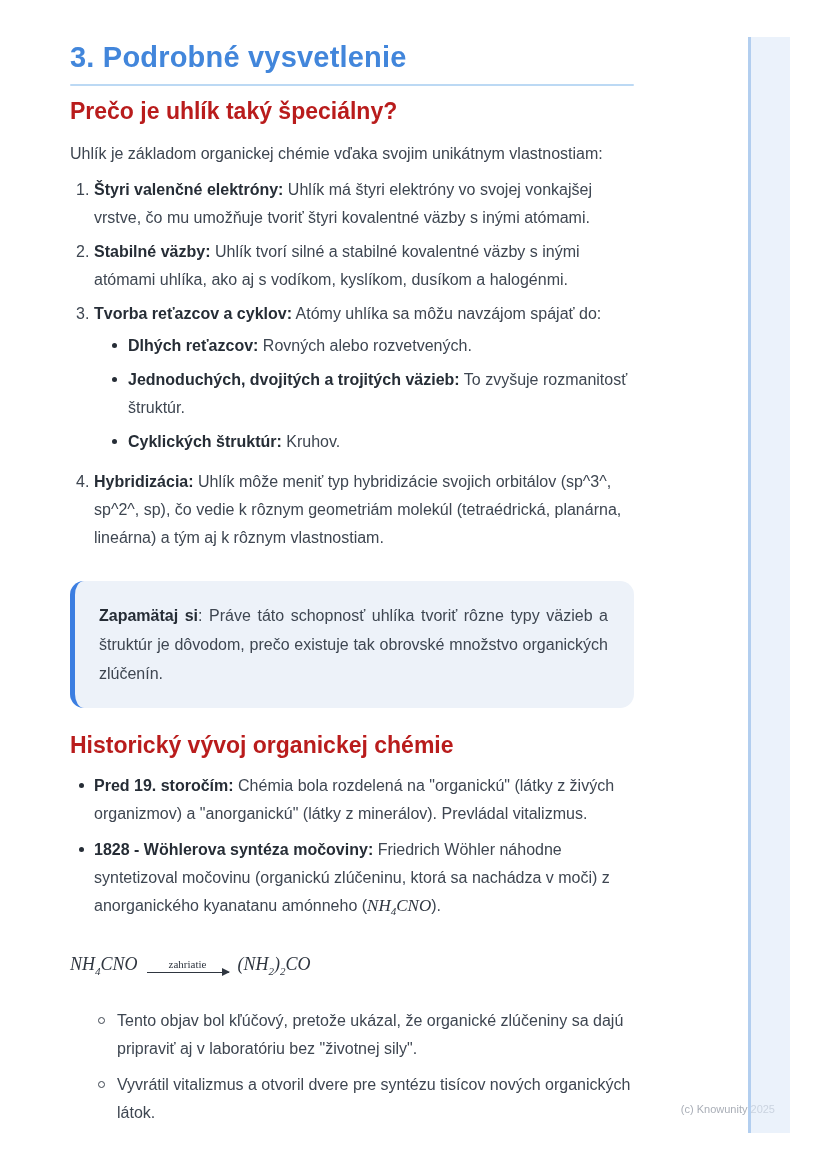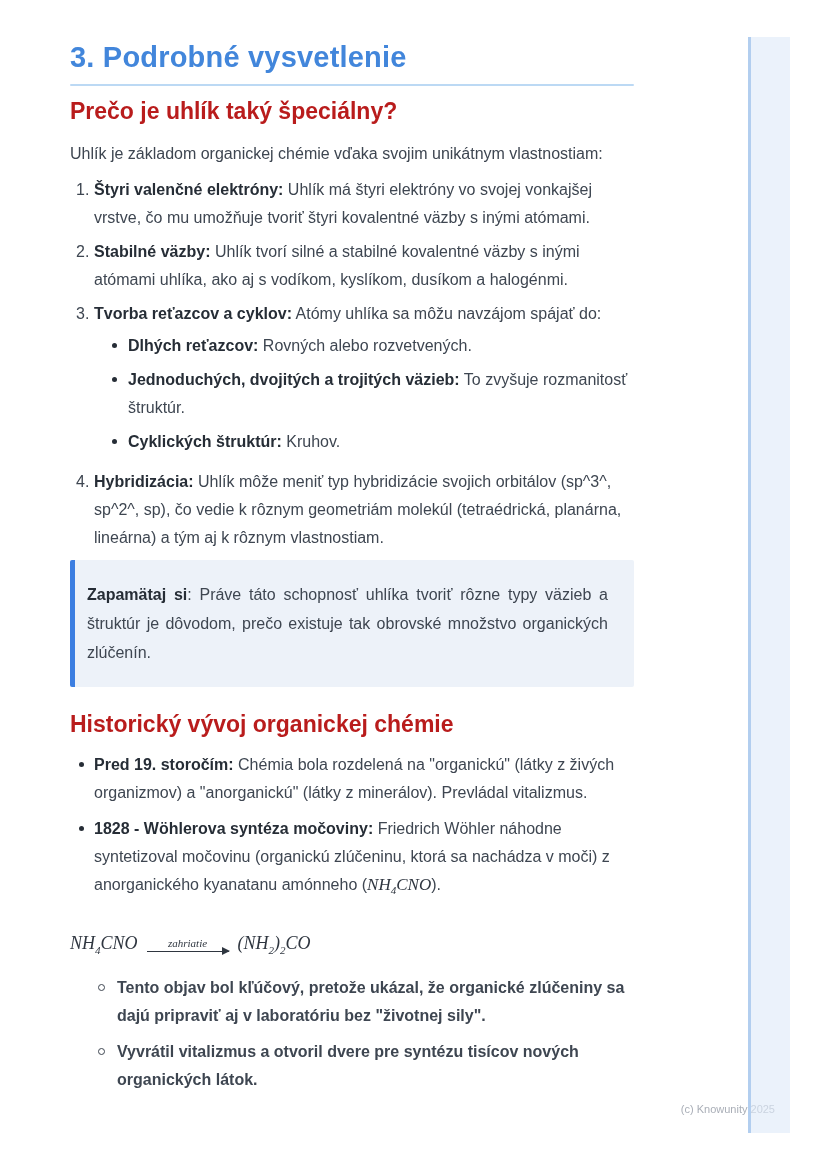--- a/index.html
+++ b/index.html
@@ -49,31 +49,31 @@
   
   ul.sub-list { margin-top: 4px; margin-left: 18px; list-style: none; }
   ul.sub-list > li { display: flex; margin-bottom: 6px; }
   .dot-cell { flex: none; width: 16px; padding-top: 11px; }
   .dot { display: block; width: 5px; height: 5px; border-radius: 50%; background: #262d36; }
   
   ul.bullet-list { margin-top: 12px; list-style: none; }
   ul.bullet-list > li { display: flex; margin-bottom: 8px; font-size: 16px; line-height: 28px; }
   .bullet-cell { flex: none; width: 24px; padding-left: 9px; padding-top: 11px; }
   
-  ul.circle-list { margin-top: 10px; margin-left: 28px; list-style: none; font-weight: bold; }
+  ul.circle-list { margin-top: 22px; margin-left: 28px; list-style: none; }
   ul.circle-list > li { display: flex; margin-bottom: 8px; font-size: 16px; line-height: 28px; }
   .ring-cell { flex: none; width: 19px; padding-top: 10px; }
   .ring { display: block; width: 7px; height: 7px; border-radius: 50%; border: 1.5px solid #3e4651; background: transparent; }
   
   .callout {
-    margin-top: 8px;
+    margin-top: 29px;
     background: #edf2f9;
     border-left: 5px solid #3c7ee1;
-    border-radius: 2px;
-    padding: 20px 26px 20px 12px;
+    border-radius: 14px;
+    padding: 20px 26px 20px 24px;
   }
   .callout p {
     font-size: 16px; line-height: 29px;
     text-align: justify;
     color: #3e4651;
   }
   
   .math {
     font-family: "Liberation Serif", serif;
     font-style: italic;
@@ -92,21 +92,20 @@
   }
   .reaction .math { font-size: 18px; }
   .arrow-stack {
     display: inline-flex;
     flex-direction: column;
     align-items: center;
     padding: 0 2px;
   }
   .arrow-label {
     font-family: "Liberation Serif", serif;
-    font-style: italic;
     font-size: 11px;
     color: #2f3640;
     line-height: 12px;
     margin-bottom: 2px;
   }
   .arrow-line {
     position: relative;
     width: 82px; height: 1.4px;
     background: #2f3640;
   }

